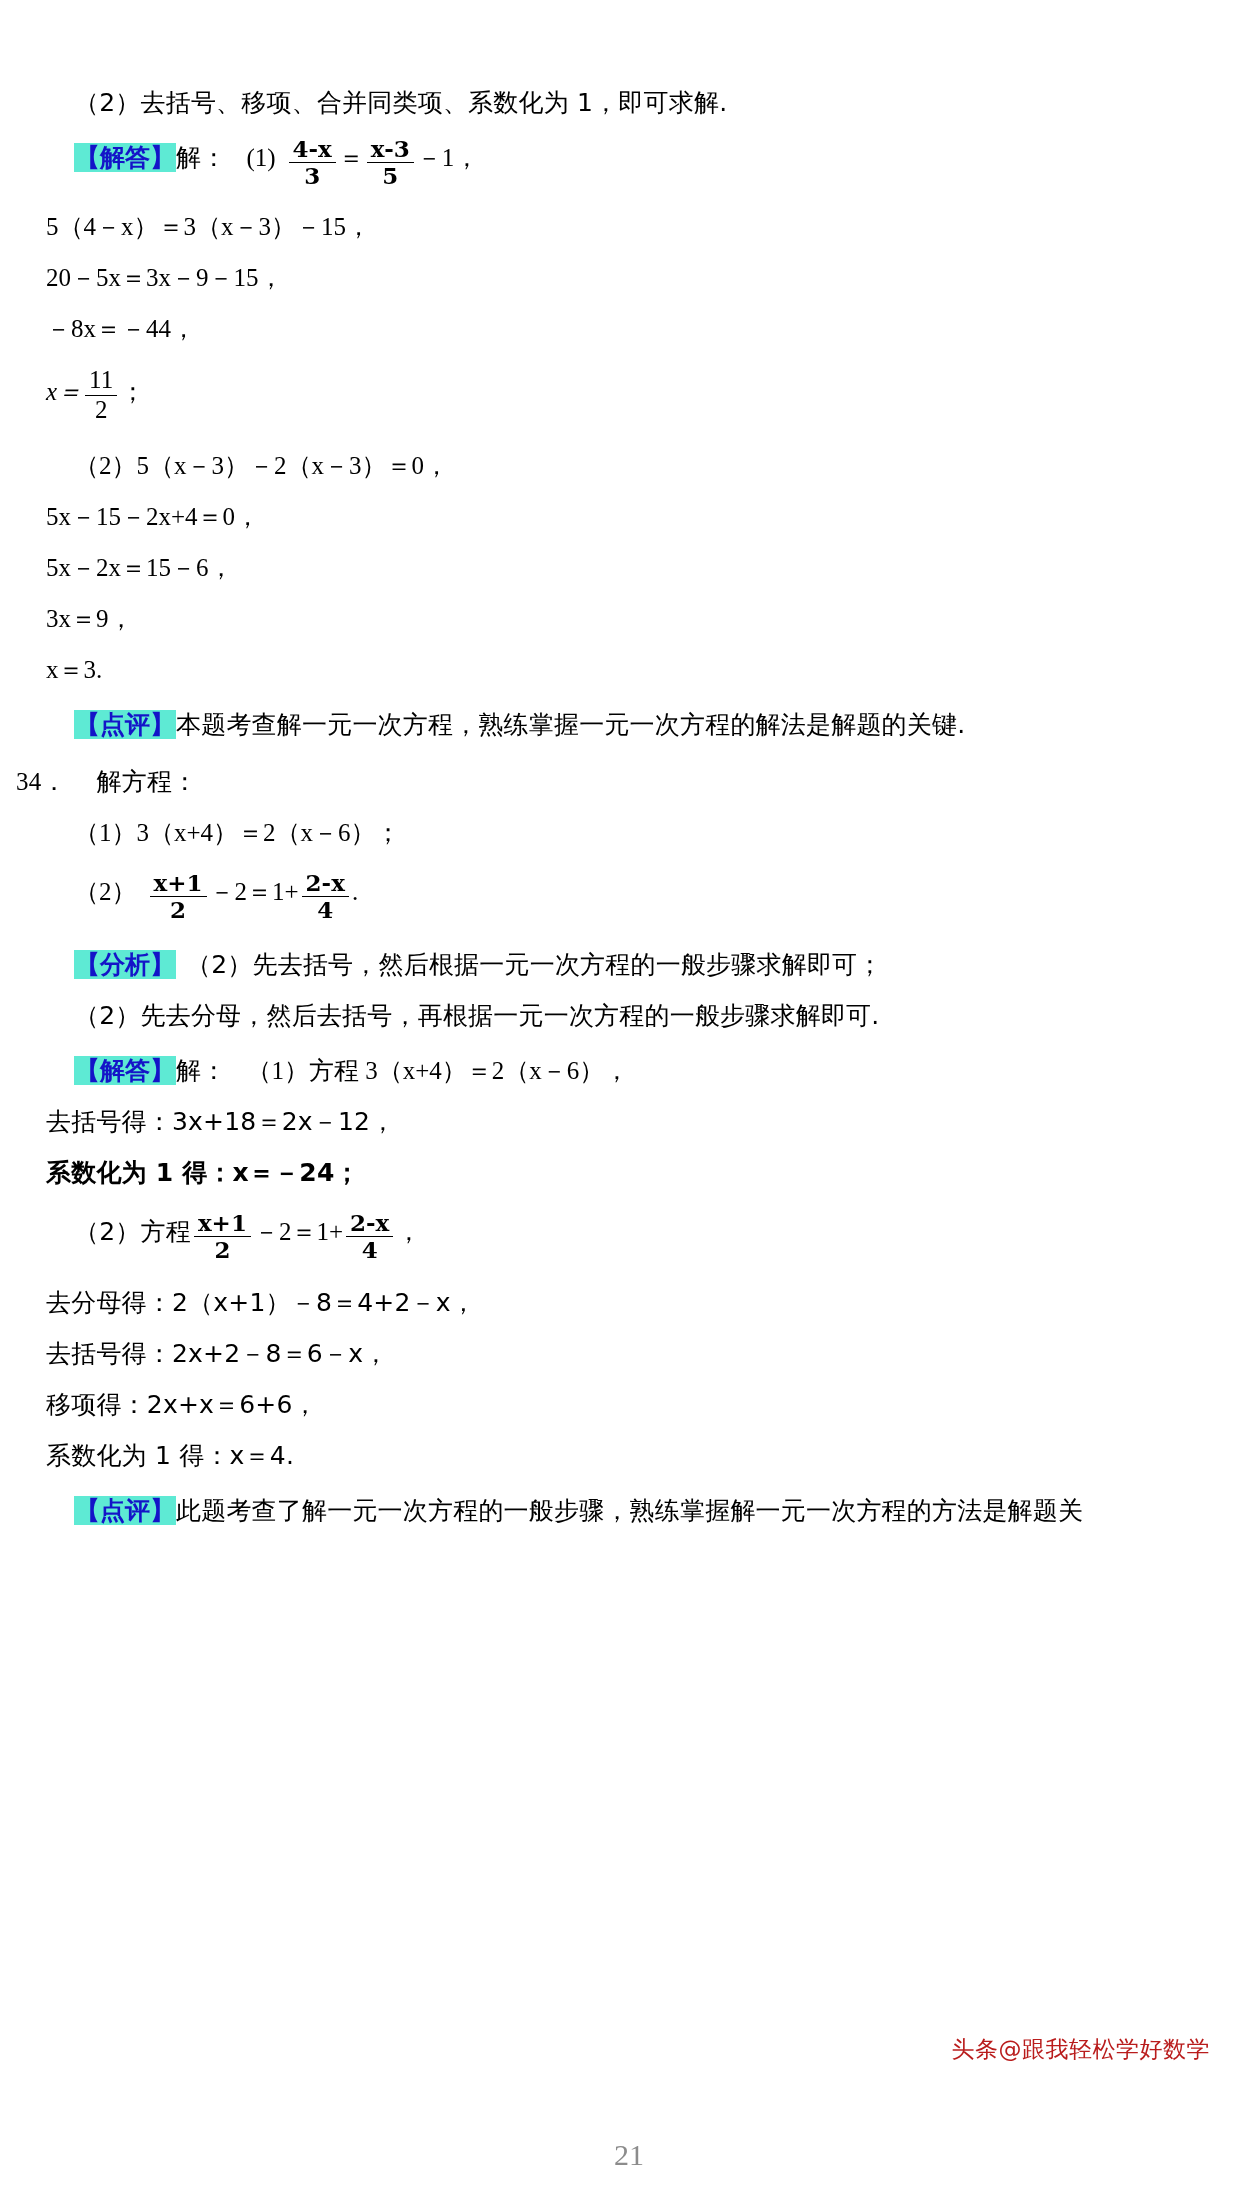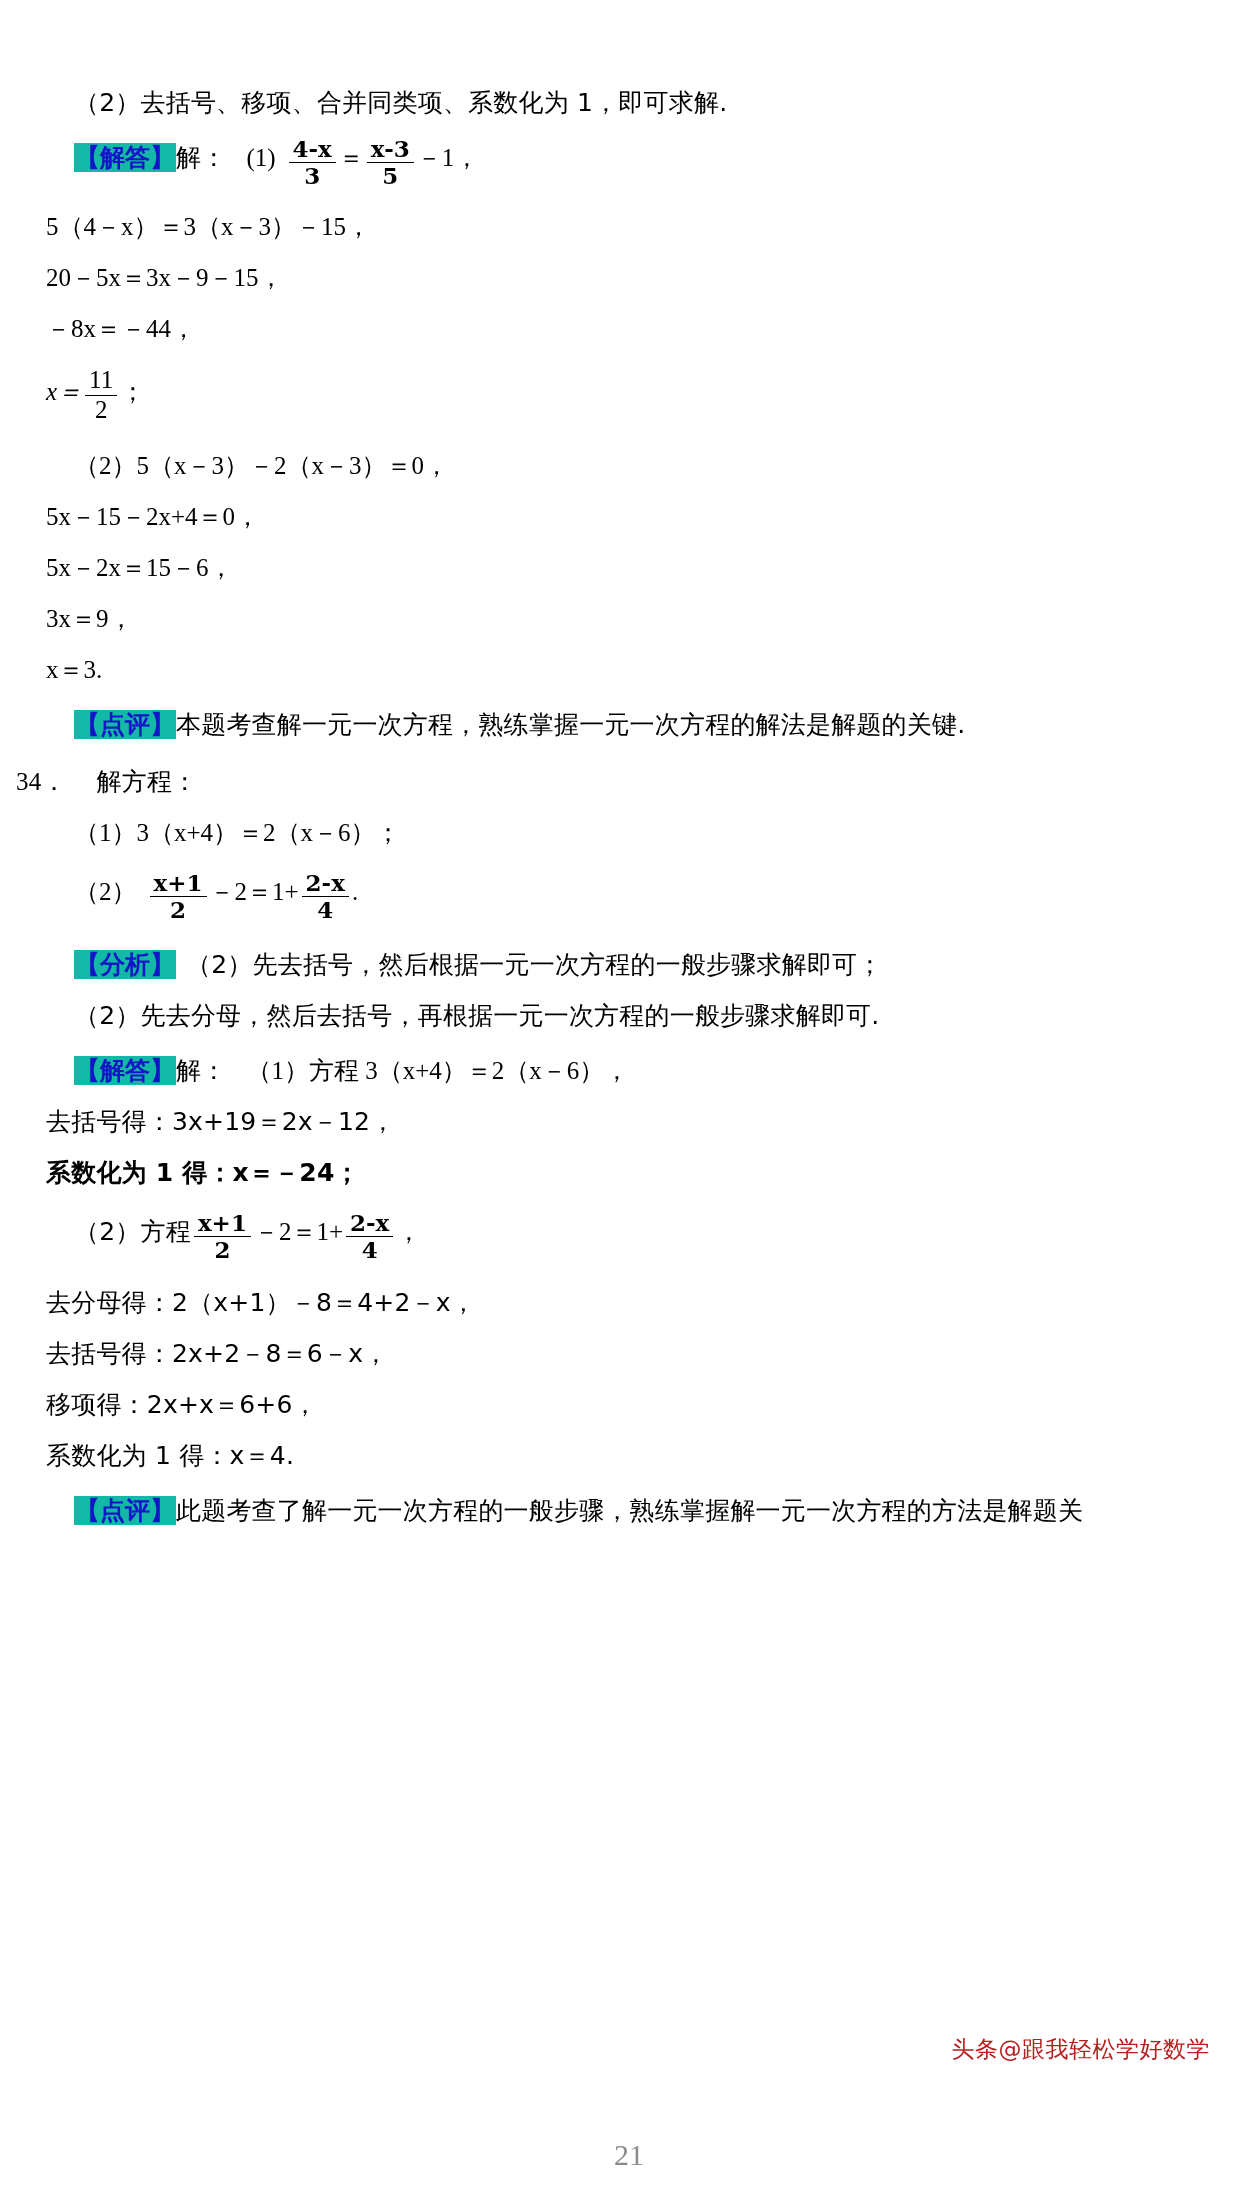--- a/index.html
+++ b/index.html
@@ -46,21 +46,21 @@
     white-space: nowrap;
   }
 
   
   .row {
     margin-bottom: 22px;
   }
 
   .tag {
     color: #1414c8;
-    background: #14b8a6;
+    background: #5eead4;
     font-family: "DejaVu Sans", "Liberation Sans", sans-serif;
     font-size: 25px;
     font-weight: bold;
     padding: 0 1px;
   }
 
   .indent1 { padding-left: 28px; }
   .indent0 { padding-left: 0px; }
 
   
@@ -163,21 +163,21 @@
     <div class="row line indent1" style="margin-top:30px;">
       <span class="tag">【分析】</span><span class="sp"></span><span class="cn">（2）先去括号，然后根据一元一次方程的一般步骤求解即可；</span>
     </div>
 
     <div class="row line cn indent1" style="margin-top:26px;">（2）先去分母，然后去括号，再根据一元一次方程的一般步骤求解即可.</div>
 
     <div class="row line indent1" style="margin-top:30px;">
       <span class="tag">【解答】</span><span class="cn">解：</span><span class="sp2"></span><span class="mt">（1）方程 3（x+4）＝2（x－6），</span>
     </div>
 
-    <div class="row line cn indent0" style="margin-top:26px;">去括号得：3x+19＝2x－12，</div>
+    <div class="row line cn indent0" style="margin-top:26px;">去括号得：3x+18＝2x－12，</div>
     <div class="row line cn indent0" style="margin-top:26px;font-weight:bold;">系数化为 1 得：x＝－24；</div>
 
     <div class="tallrow line indent1" style="margin-top:26px;">
       <span class="cn">（2）方程</span><span class="frac bold"><span class="num">x+1</span><span class="den">2</span></span><span class="mt">－2＝1+</span><span class="frac bold"><span class="num">2-x</span><span class="den">4</span></span><span class="mt">，</span>
     </div>
 
     <div class="row line cn indent0" style="margin-top:28px;">去分母得：2（x+1）－8＝4+2－x，</div>
     <div class="row line cn indent0" style="margin-top:26px;">去括号得：2x+2－8＝6－x，</div>
     <div class="row line cn indent0" style="margin-top:26px;">移项得：2x+x＝6+6，</div>
     <div class="row line cn indent0" style="margin-top:26px;">系数化为 1 得：x＝4.</div>

